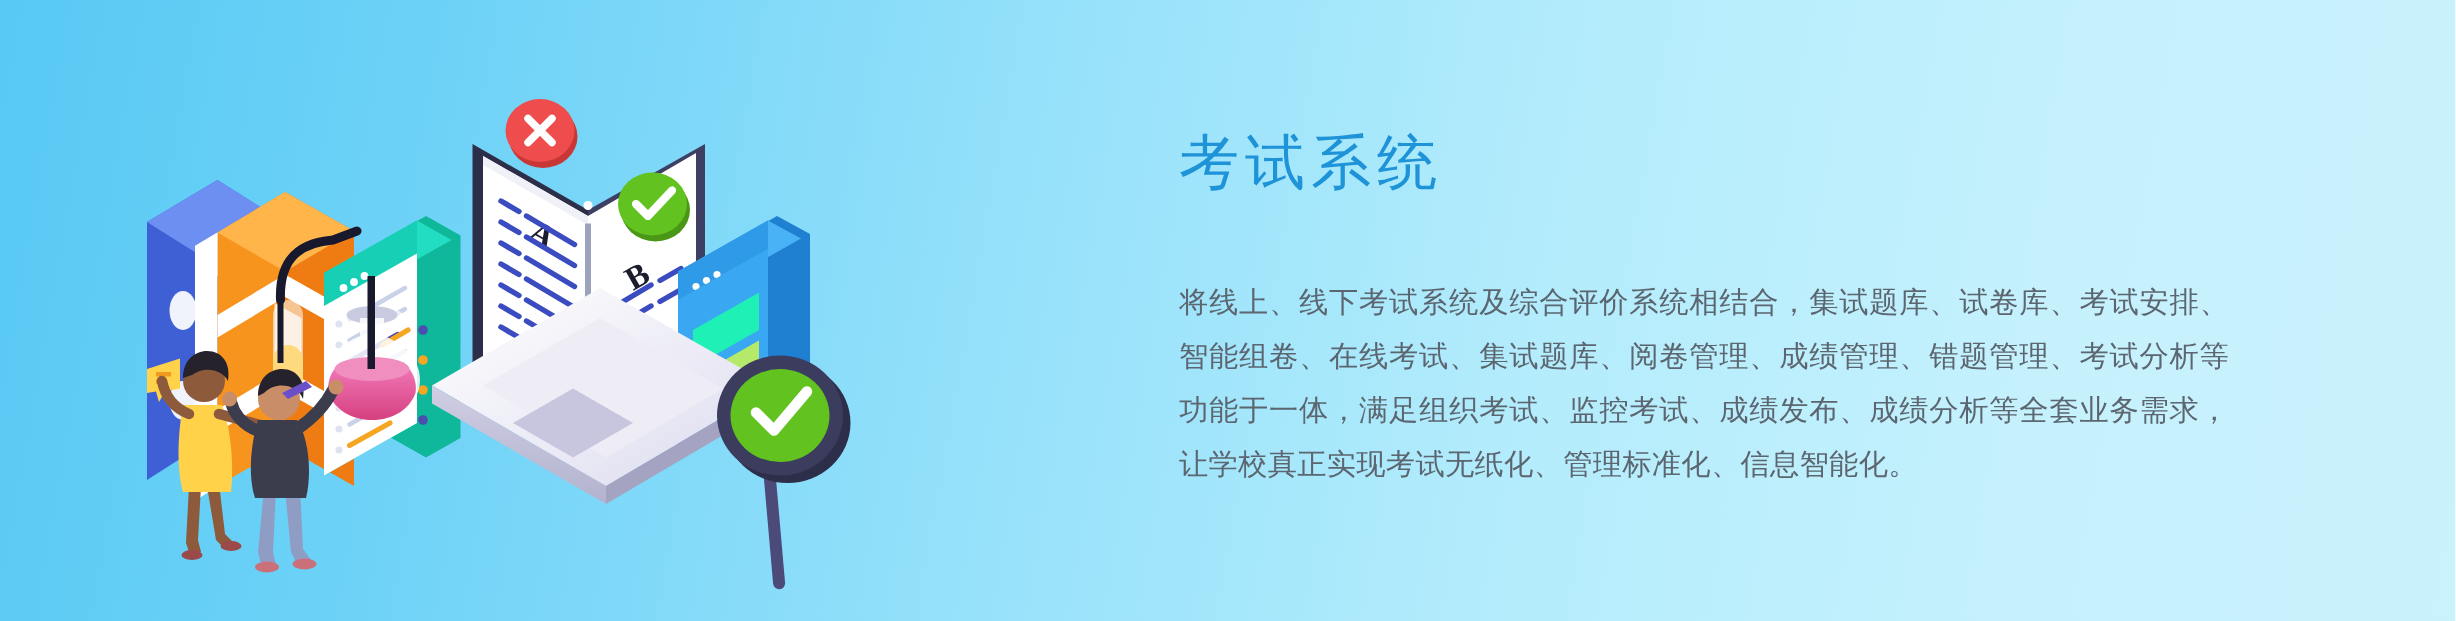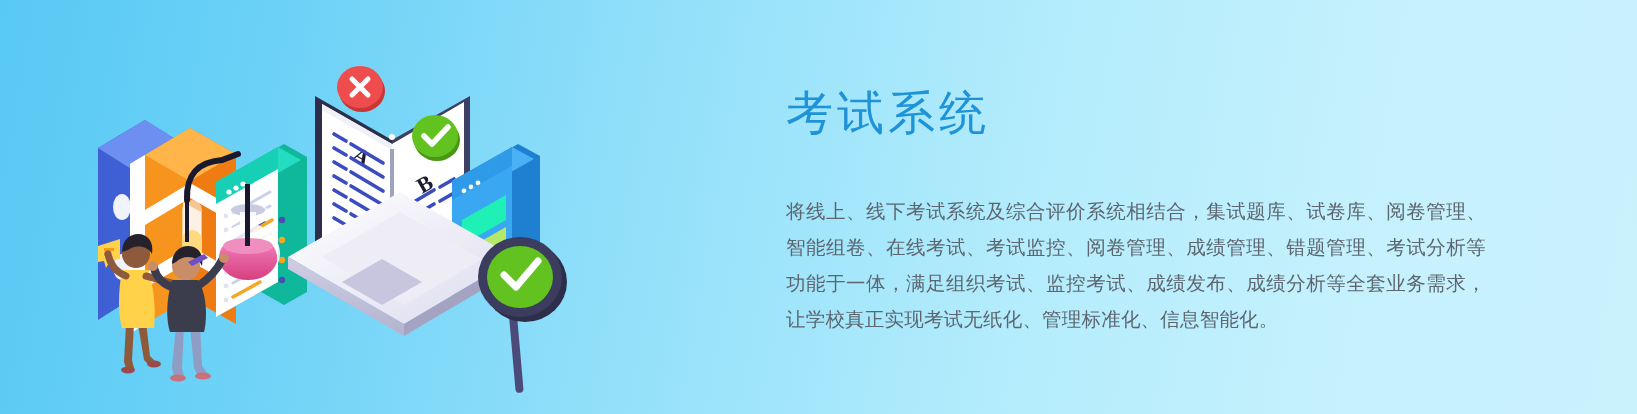--- a/index.html
+++ b/index.html
@@ -42,21 +42,21 @@
   }
 
   
   #copy {
     position: absolute;
     left: 786px;
     top: 84px;
     width: 720px;
   }
   #title {
-    font-size: 47px;
+    font-size: 40px;
     font-weight: 400;
     letter-spacing: 4px;
     color: #1f93d8;
     line-height: 1.25;
     margin: 0;
     white-space: nowrap;
   }
   #description {
     margin: 0;
     padding-top: 50px;
@@ -296,16 +296,16 @@
         <path d="M102,240 C102,228 110,222 118,222 C128,222 134,230 132,242 C128,232 114,230 106,238 Z" fill="#26222b"></path>
 
         <polygon points="118,238 134,230 138,234 122,242" fill="#6b4fc8"></polygon>
       </g>
 
     </svg>
   </div>
 
   <div id="copy">
     <h1 id="title">考试系统</h1>
-    <p id="description">将线上、线下考试系统及综合评价系统相结合，集试题库、试卷库、阅卷管理、智能组卷、在线考试、考试监控、阅卷管理、成绩管理、错题管理、考试分析等功能于一体，满足组织考试、监控考试、成绩发布、成绩分析等全套业务需求，让学校真正实现考试无纸化、管理标准化、信息智能化。</p>
+    <p id="description">将线上、线下考试系统及综合评价系统相结合，集试题库、试卷库、考试安排、智能组卷、在线考试、集试题库、阅卷管理、成绩管理、错题管理、考试分析等功能于一体，满足组织考试、监控考试、成绩发布、成绩分析等全套业务需求，让学校真正实现考试无纸化、管理标准化、信息智能化。</p>
   </div>
 
 </div>
 
 </body></html>

